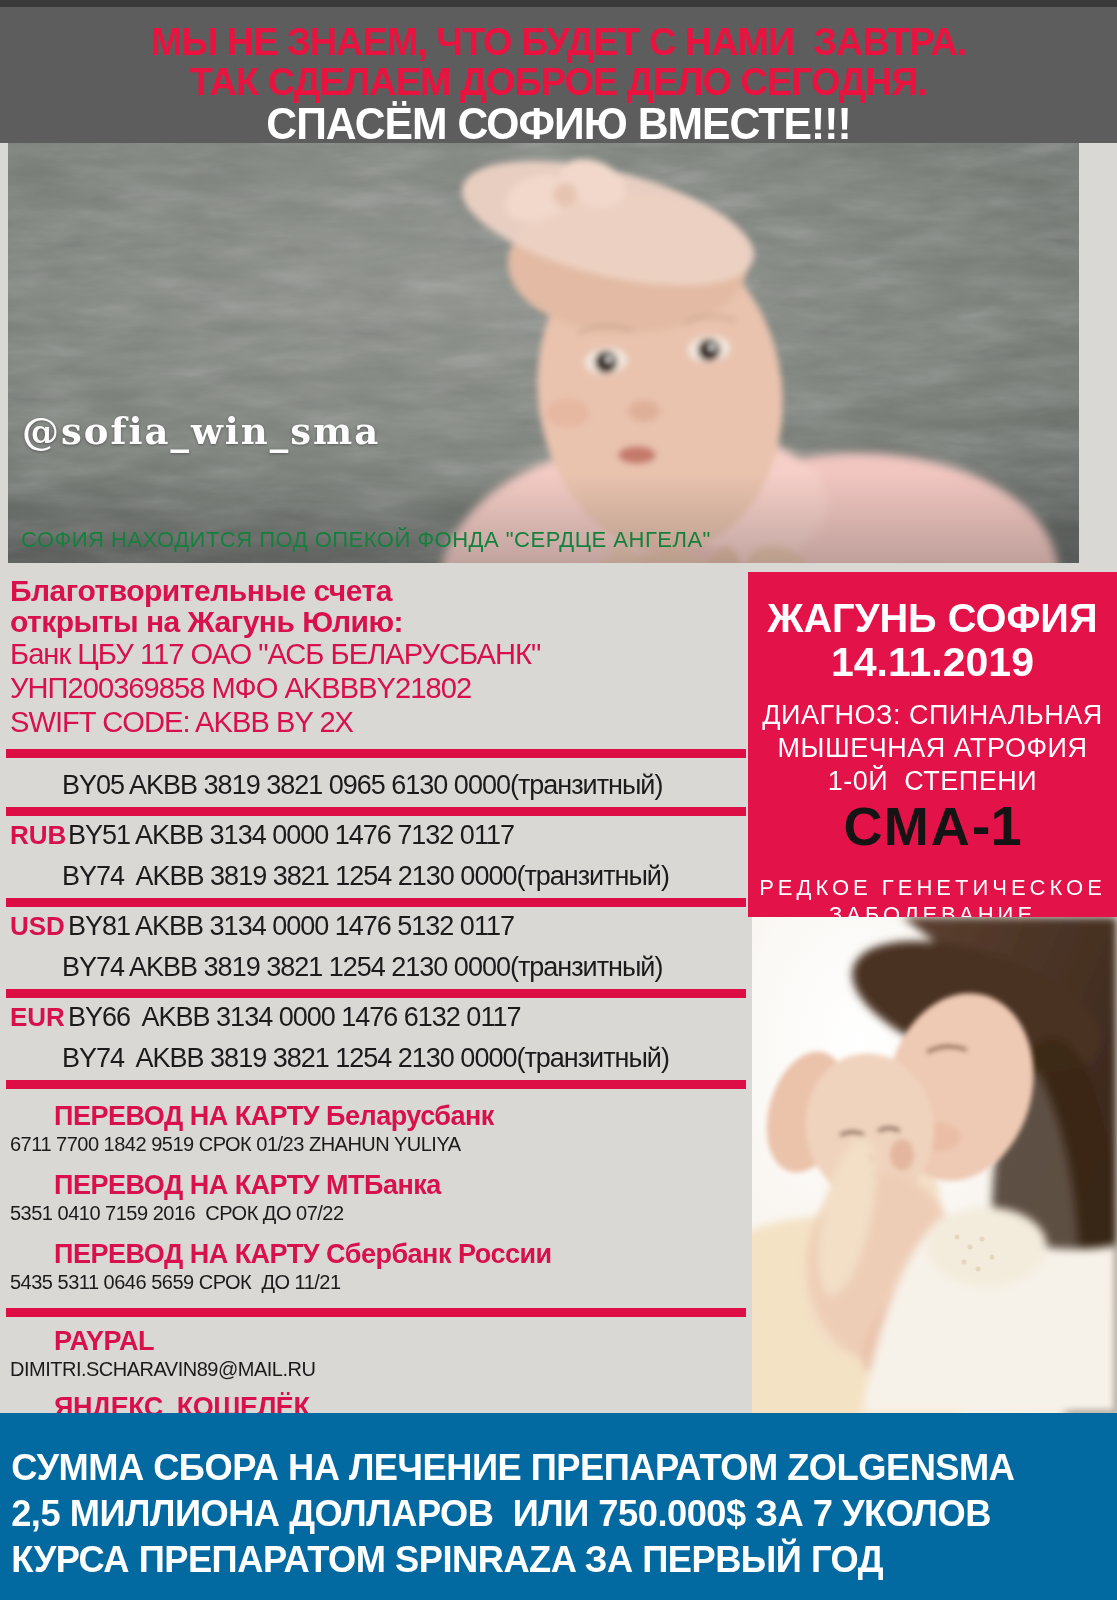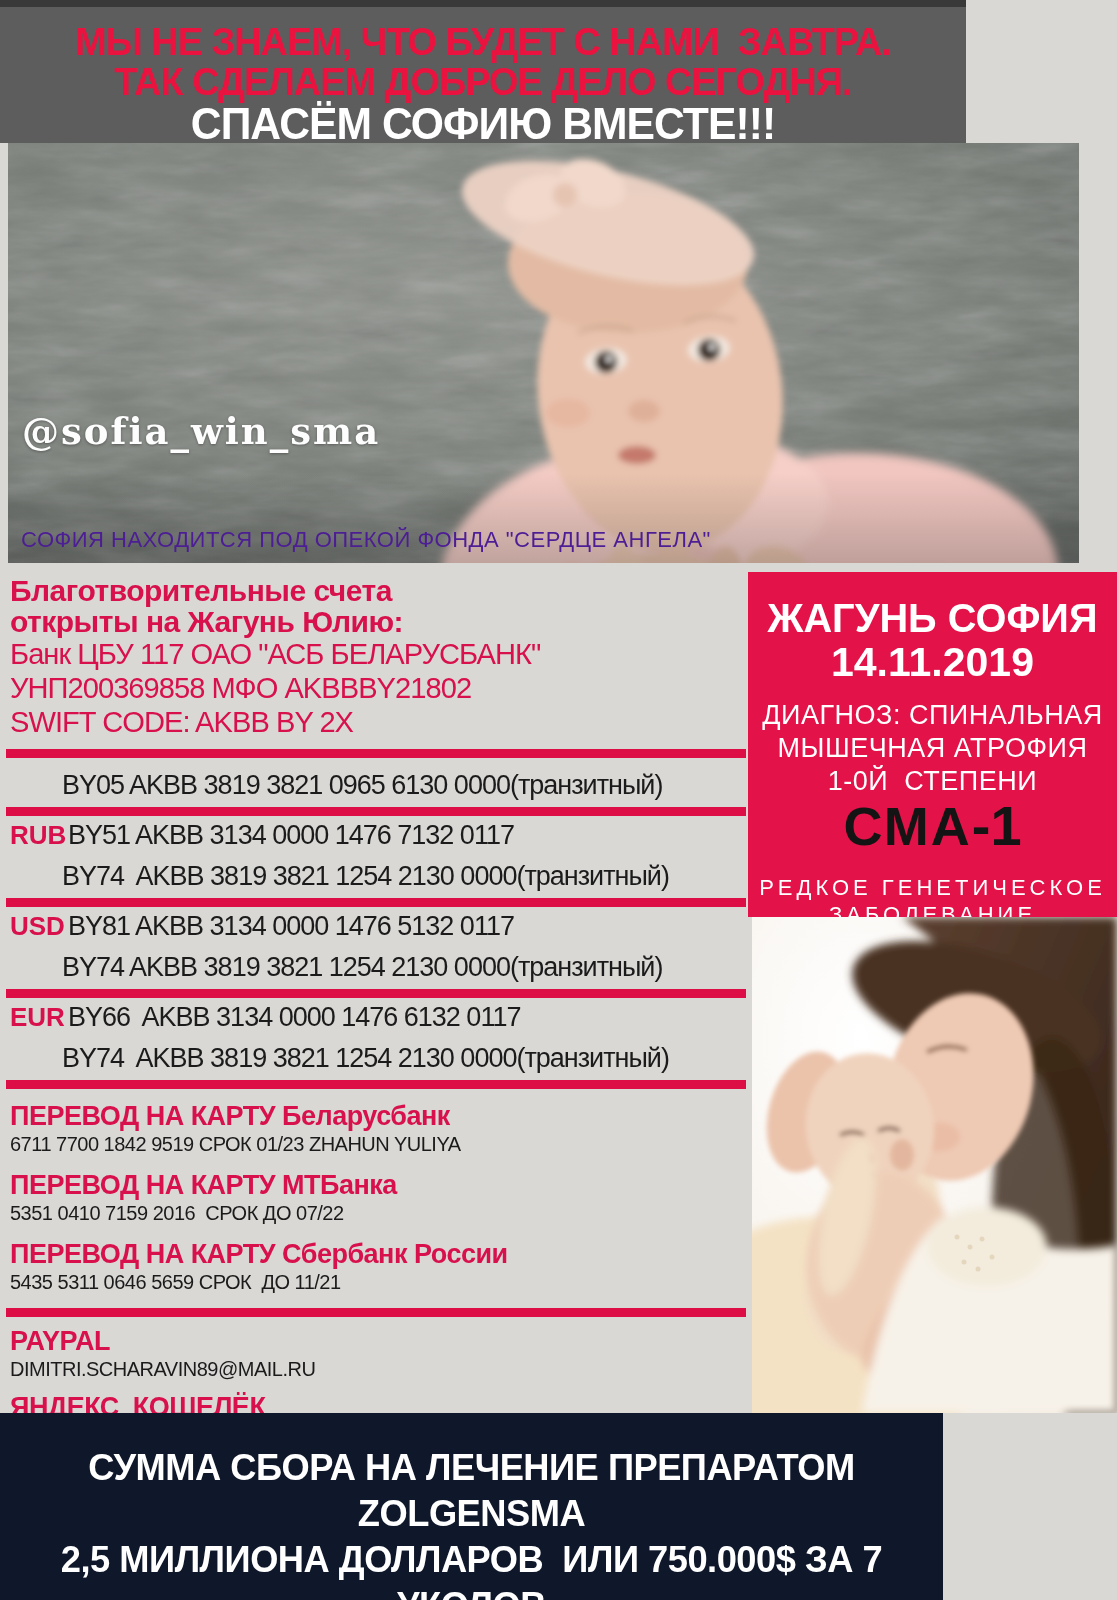--- a/index.html
+++ b/index.html
@@ -1,47 +1,47 @@
 <!DOCTYPE html>
 <html><head>
 <meta charset="utf-8">
 <style>
   html,body{margin:0;padding:0;background:#888;}
   .poster{position:relative;width:1117px;height:1600px;margin:0 auto;overflow:hidden;
           background:#d9d8d5;font-family:"Liberation Sans",sans-serif;-webkit-font-smoothing:antialiased;}
   .t{white-space:pre-wrap;}
 
   
-  .header{position:absolute;left:0;top:0;width:966px;height:143px;background:#5d5d5d;text-align:center;}
+  .header{position:absolute;left:0;top:0;width:1117px;height:143px;background:#5d5d5d;text-align:center;}
   .topstrip{position:absolute;left:0;top:0;width:100%;height:7px;background:#393939;}
   .h-line{transform:scaleX(.97);transform-origin:50% 50%;}
   .h-red{color:#ea1340;font-weight:bold;font-size:39px;line-height:40px;letter-spacing:-1px;}
   .h-red.first{padding-top:22px;}
   .h-white{color:#ffffff;font-weight:bold;font-size:44px;line-height:44px;letter-spacing:-1px;}
 
   
   .photo-top{position:absolute;left:8px;top:143px;width:1071px;height:420px;overflow:hidden;}
   .photo-top svg{position:absolute;left:0;top:0;}
   .handle{position:absolute;left:14px;top:266px;color:#fdfdfd;font-family:"DejaVu Serif",serif;
           font-weight:bold;font-size:37px;letter-spacing:2px;text-shadow:0 1px 3px rgba(0,0,0,.35);}
-  .photo-caption{position:absolute;left:13px;top:384px;color:#4c1d95;font-size:22px;letter-spacing:.5px;}
+  .photo-caption{position:absolute;left:13px;top:384px;color:#15803d;font-size:22px;letter-spacing:.5px;}
 
   
   .left-col{position:absolute;left:0;top:563px;width:688px;padding:12px 0 0 10px;box-sizing:border-box;}
   .crimson{color:#d8104b;}
   .intro-bold{font-weight:bold;font-size:30px;line-height:31px;letter-spacing:-.5px;}
   .intro-light{font-size:30px;line-height:34px;letter-spacing:-1px;transform:scaleX(.97);transform-origin:0 50%;}
   .bar{height:9px;background:#dd0e45;width:740px;margin-left:-4px;}
   .bar.b1{margin-top:10px;}
   .acct-row{margin-top:6px;margin-bottom:8px;}
   .acct-line1{font-size:27px;line-height:27px;color:#1b1b1b;letter-spacing:-1px;}
   .acct-line2{font-size:27px;line-height:27px;color:#1b1b1b;letter-spacing:-1px;padding-left:52px;margin-top:14px;}
   .code{display:inline-block;width:58px;color:#d8104b;font-weight:bold;font-size:26px;letter-spacing:0;}
   .card-sec{margin-top:13px;}
-  .card-title{font-weight:bold;font-size:27px;line-height:28px;letter-spacing:-.5px;}
+  .card-title{font-weight:bold;font-size:27px;line-height:28px;letter-spacing:-.5px;margin-left:44px;}
   .card-detail{color:#1b1b1b;font-size:20px;line-height:28px;letter-spacing:-.5px;}
   .bar.b-cards{margin-top:12px;}
   .wallet-sec{margin-top:10px;}
   .mts{margin-top:10px;}
   .mts-line{font-weight:bold;font-size:32px;line-height:34px;letter-spacing:-.5px;}
   .mts-phone{color:#161616;font-weight:bold;font-size:33px;line-height:36px;letter-spacing:1px;margin-top:4px;}
 
   
   .pink-box{position:absolute;left:748px;top:572px;width:369px;height:345px;background:#e31349;
             color:#fff;text-align:center;box-sizing:border-box;padding-top:24px;}
@@ -50,21 +50,21 @@
   .pb-diag{font-size:27px;line-height:33px;letter-spacing:.5px;margin-top:15px;}
   .pb-abbr{color:#141414;line-height:52px;margin-top:2px;}
   .pb-abbr .main{font-weight:800;font-size:54px;letter-spacing:2px;}
   .pb-abbr .suffix{font-weight:600;font-size:56px;}
   .pb-note{font-size:22px;line-height:27px;letter-spacing:4px;margin-top:8px;}
 
   
   .photo-side{position:absolute;left:752px;top:917px;width:365px;height:496px;overflow:hidden;background:#fbf8f3;}
 
   
-  .footer{position:absolute;left:0;top:1413px;width:943px;height:187px;background:#0f172a;color:#fff;text-align:center;}
+  .footer{position:absolute;left:0;top:1413px;width:1117px;height:187px;background:#0369a1;color:#fff;text-align:left;}
   .f-line{font-weight:bold;font-size:37px;line-height:46px;letter-spacing:-.5px;transform:scaleX(.98);}
   .f-line.first{padding-top:32px;}
 </style>
 </head>
 <body>
 
 <div class="poster">
 
   <div class="header">
     <div class="topstrip"></div>

